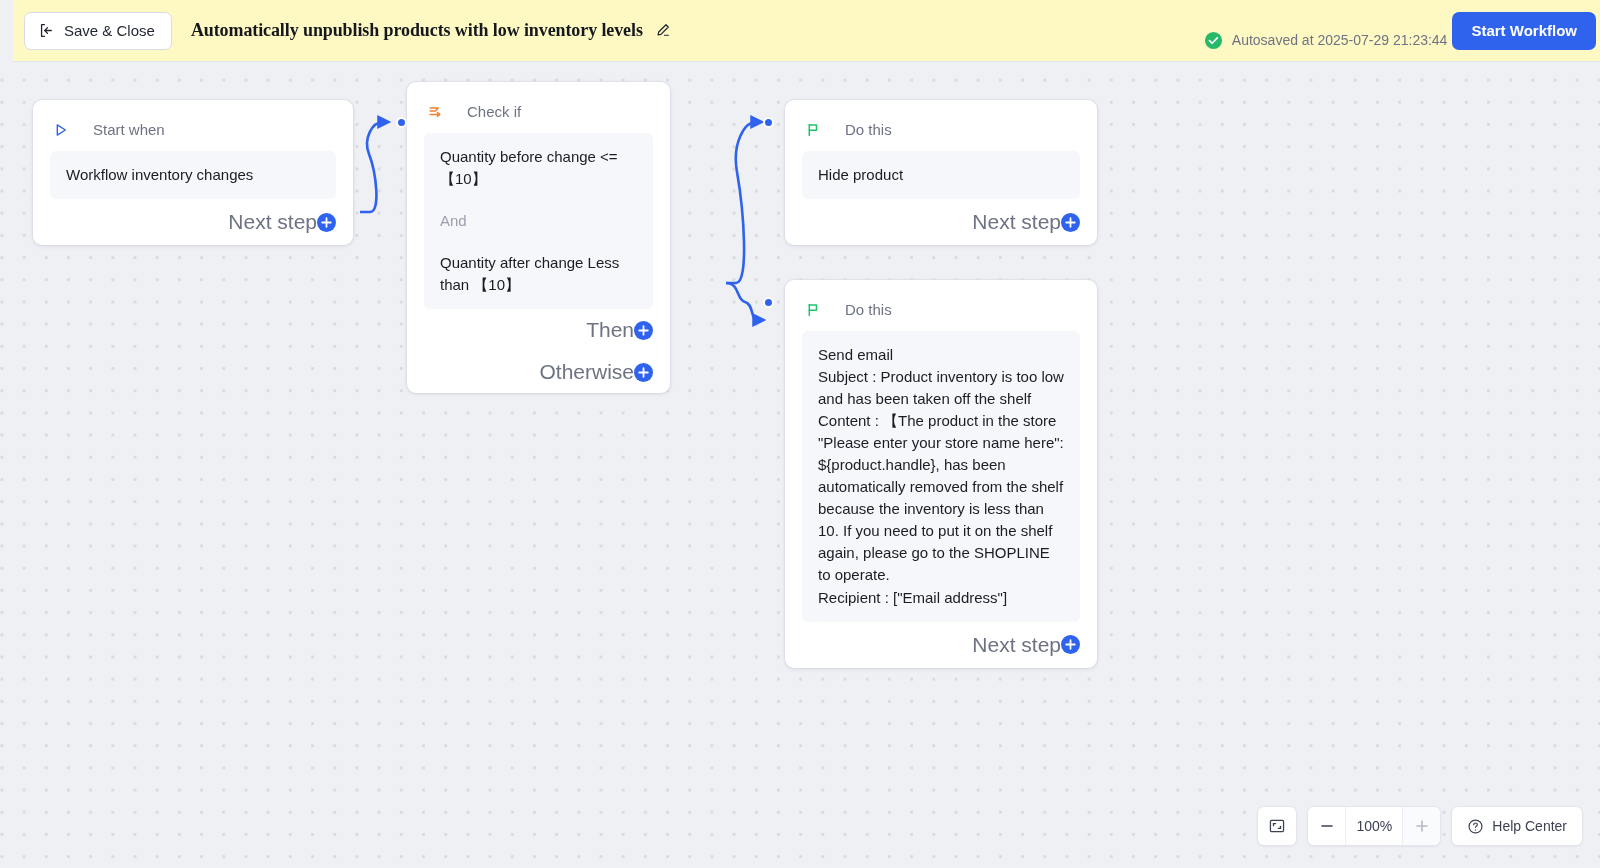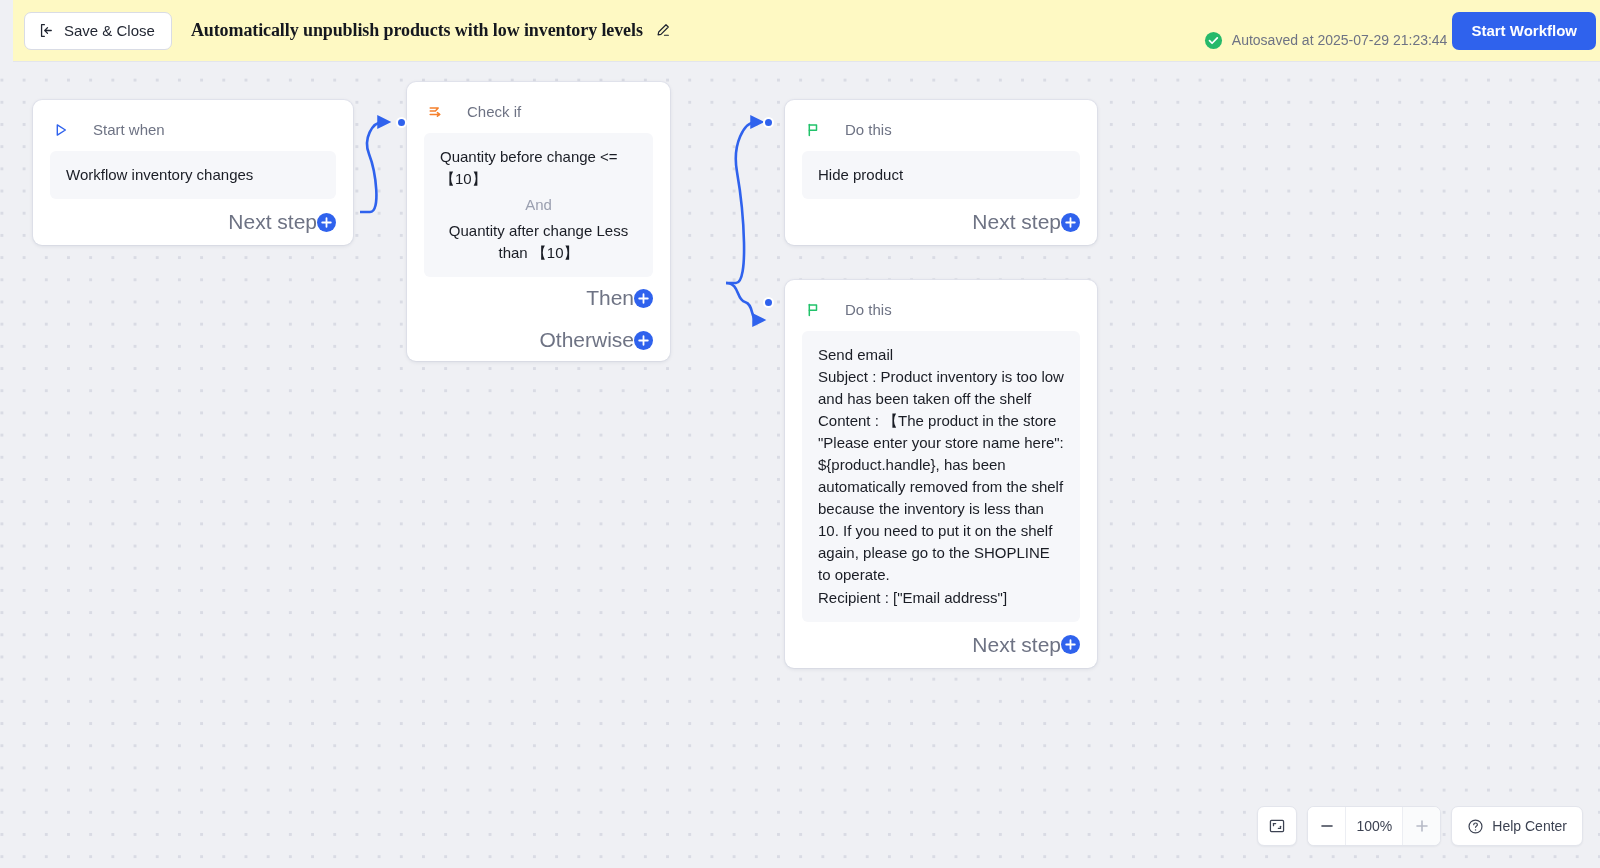--- a/index.html
+++ b/index.html
@@ -98,21 +98,21 @@
   .card-body {
     margin: 8px 17px 0 17px;
     background: #f6f7fa;
     border-radius: 6px;
     padding: 13px 16px;
     font-size: 15px;
     color: #1a1d25;
     line-height: 1.47;
   }
   .body-line { margin: 0; }
-  .body-line + .body-line { margin-top: 4px; text-align: center; }
+  .body-line + .body-line { margin-top: 20px; }
   .muted-line { color: #9ba0b0; }
   .email-line { margin: 0; }
   .email-line + .email-line { }
   .next-row {
     display: flex; align-items: center; justify-content: flex-end;
     padding: 0 17px;
     height: 46px;
     font-size: 21px;
     color: #6e7384;
   }

